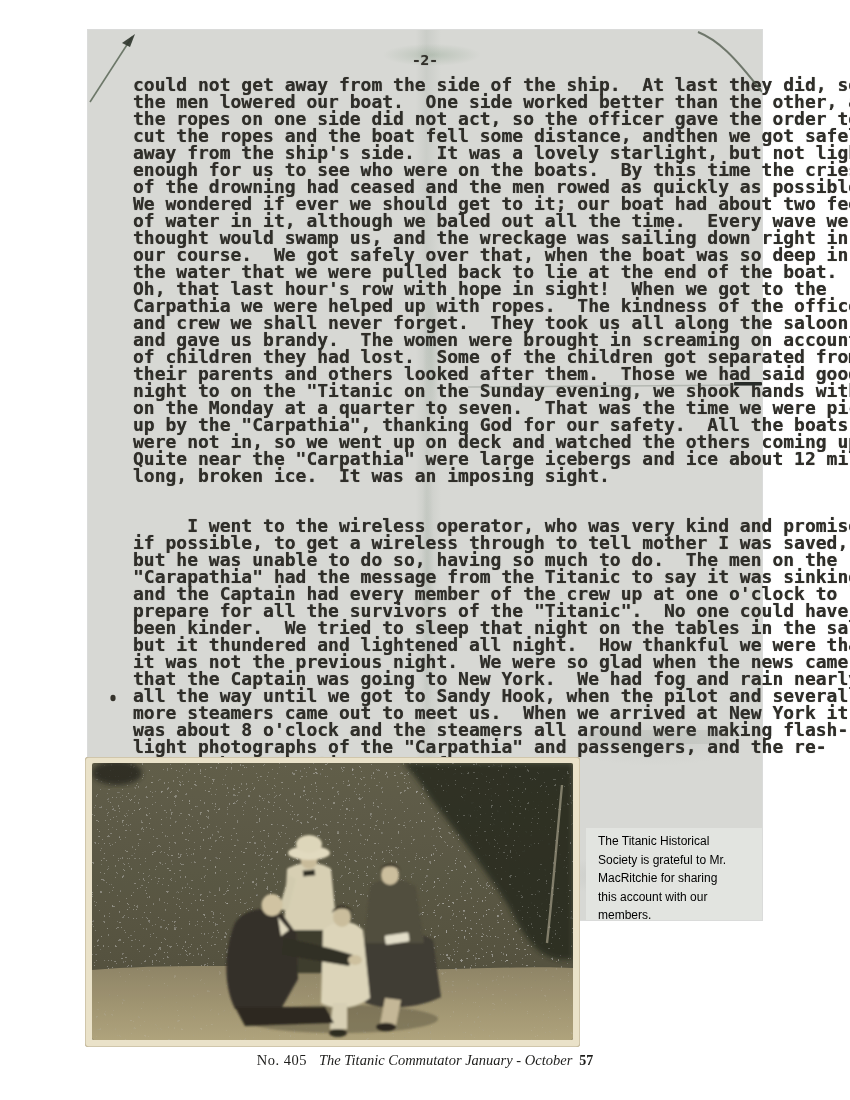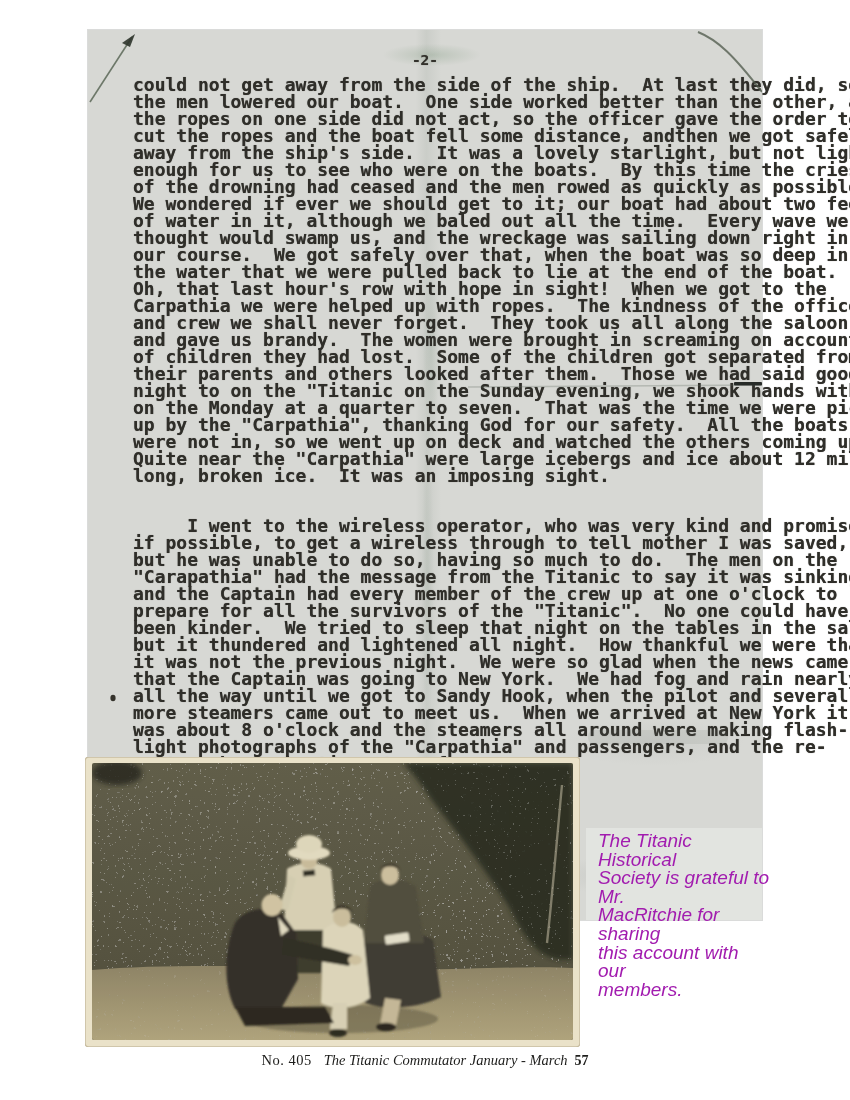--- a/index.html
+++ b/index.html
@@ -27,21 +27,21 @@
   #para2{top:456px;margin-top:31px;}
   #page-number-label{position:absolute;left:0;right:0;top:22px;text-align:center;
     font-family:"DejaVu Sans Mono",monospace;font-size:14.5px;font-weight:700;color:#33322c;
     text-shadow:0 0 .7px rgba(47,46,41,.75);}
 
   #crease-marks{position:absolute;left:0;top:0;}
 
   
   #caption-patch{position:absolute;left:498px;top:798px;width:176px;height:92px;background:#e2e4e0;}
   #photo-caption{position:absolute;left:598px;top:832px;width:172px;
-    font-size:19px;line-height:18.6px;color:#a21caf;white-space:pre-line;font-style:italic;}
+    font-size:12px;line-height:18.6px;color:#000000;white-space:pre-line;}
 
   
   #family-photograph{position:absolute;left:85px;top:757px;width:495px;height:290px;}
 
   
   #footer{position:absolute;left:0;right:0;top:1052px;text-align:center;color:#1d1d1b;
     font-family:"Liberation Serif",serif;font-size:14.5px;}
   #footer-issue{margin-right:12px;letter-spacing:.5px;}
   #footer-title{font-style:italic;margin-right:7px;}
   #footer-page-number{font-weight:700;font-size:14px;}
@@ -196,16 +196,16 @@
         <path d="M199,181 C225,186 250,192 268,198 L264,209 C240,205 214,201 197,197 Z" fill="#2b2920"></path>
         <ellipse cx="270" cy="203" rx="7" ry="5" fill="#d2c5a4"></ellipse>
       </g>
 
       <path d="M477,28 C472,80 468,132 462,186" stroke="#d9d0b7" stroke-width="2.4" fill="none" opacity=".5"></path>
       <rect x="7" y="6" width="481" height="277" fill="#8a7c58" opacity=".07"></rect>
     </g>
   </svg>
 
   <div id="footer">
-    <span id="footer-issue">No. 405</span><span id="footer-title">The Titanic Commutator January - March</span><span id="footer-page-number">57</span>
+    <span id="footer-issue">No. 405</span><span id="footer-title">The Titanic Commutator January - October</span><span id="footer-page-number">57</span>
   </div>
 
 </div>
 
 </body></html>

